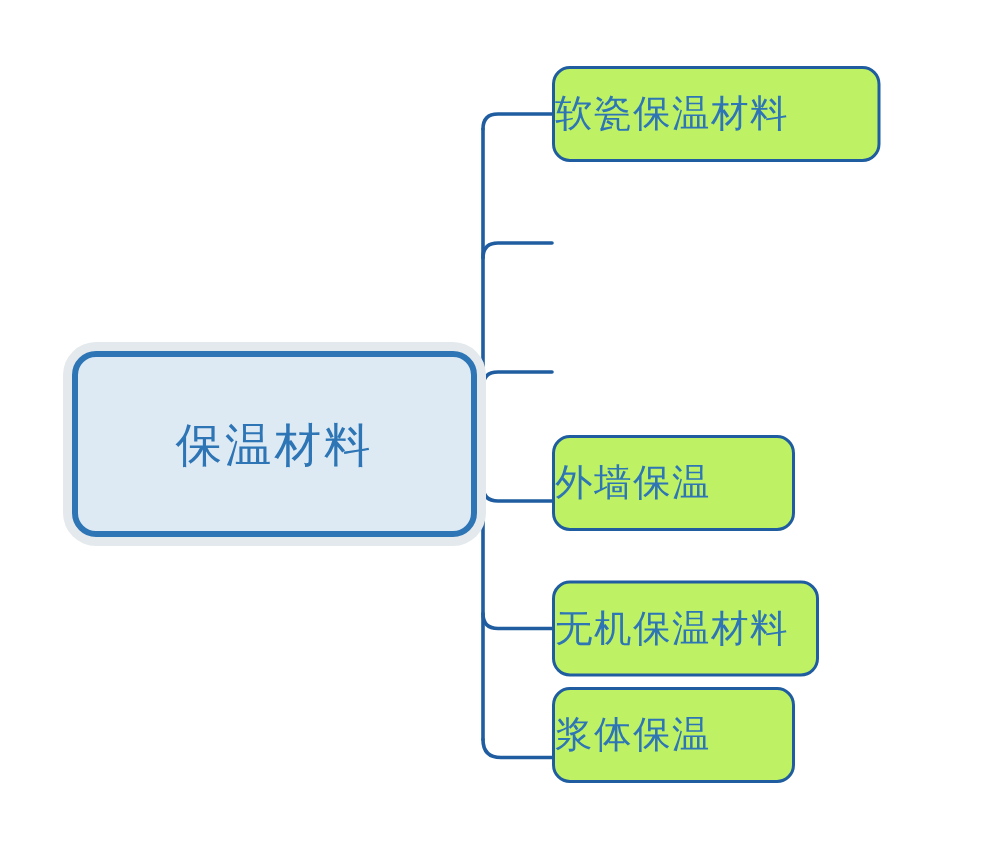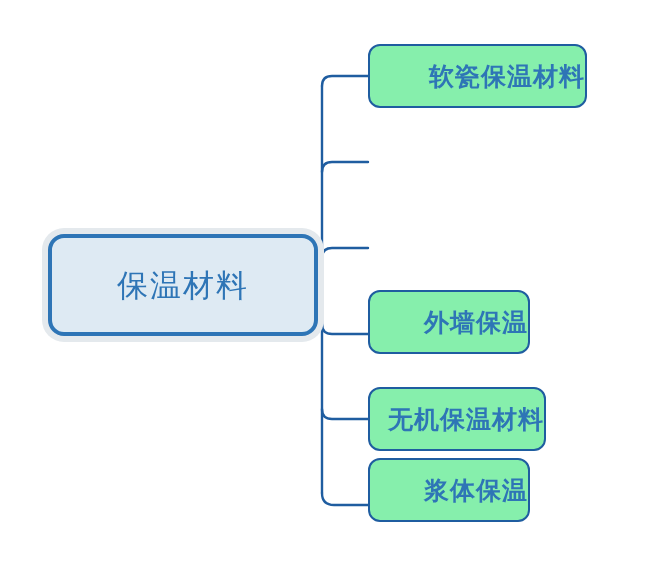--- a/index.html
+++ b/index.html
@@ -47,27 +47,26 @@
   .root-label {
     color: #2E75B6;
     font-size: 31px;
     letter-spacing: 2px;
     line-height: 1;
     white-space: nowrap;
   }
   .child-node {
     position: absolute;
     box-sizing: border-box;
-    background: #86efac;
+    background: #bef264;
     border: 2.6px solid #1F5DA0;
     border-radius: 12px;
     display: flex;
     align-items: center;
-    justify-content: flex-end;
-    font-weight: bold;
+    justify-content: flex-start;
   }
   .child-label {
     color: #2E75B6;
     font-size: 25px;
     letter-spacing: 1px;
     line-height: 1;
     white-space: nowrap;
   }
 </style>
 </head>
@@ -82,21 +81,21 @@
     <path class="connector-path" d="M 322 86 L 322 493"></path>
 
     <path class="connector-path" d="M 322 86 L 322 86 Q 322 76 332 76 L 358 76 Q 368 76 368 76"></path>
     <path class="connector-path" d="M 322 172 Q 322 162 332 162 L 368 162"></path>
     <path class="connector-path" d="M 322 258 Q 322 248 332 248 L 368 248"></path>
     <path class="connector-path" d="M 322 324 Q 322 334 332 334 L 368 334"></path>
     <path class="connector-path" d="M 322 409 Q 322 419 332 419 L 368 419"></path>
     <path class="connector-path" d="M 322 493 Q 322 505 334 505 L 368 505"></path>
   </svg>
 
-  <div class="root-node" style="left:48px; top:234px; width:270px; height:102px;">
+  <div class="root-node" style="left:48px; top:234px; width:270px; height:124px;">
     <span class="root-label">保温材料</span>
   </div>
 
   <div class="child-node" style="left:368px; top:44px; width:219px; height:64px;">
     <span class="child-label">软瓷保温材料</span>
   </div>
 
 
 
   <div class="child-node" style="left:368px; top:290px; width:162px; height:64px;">

